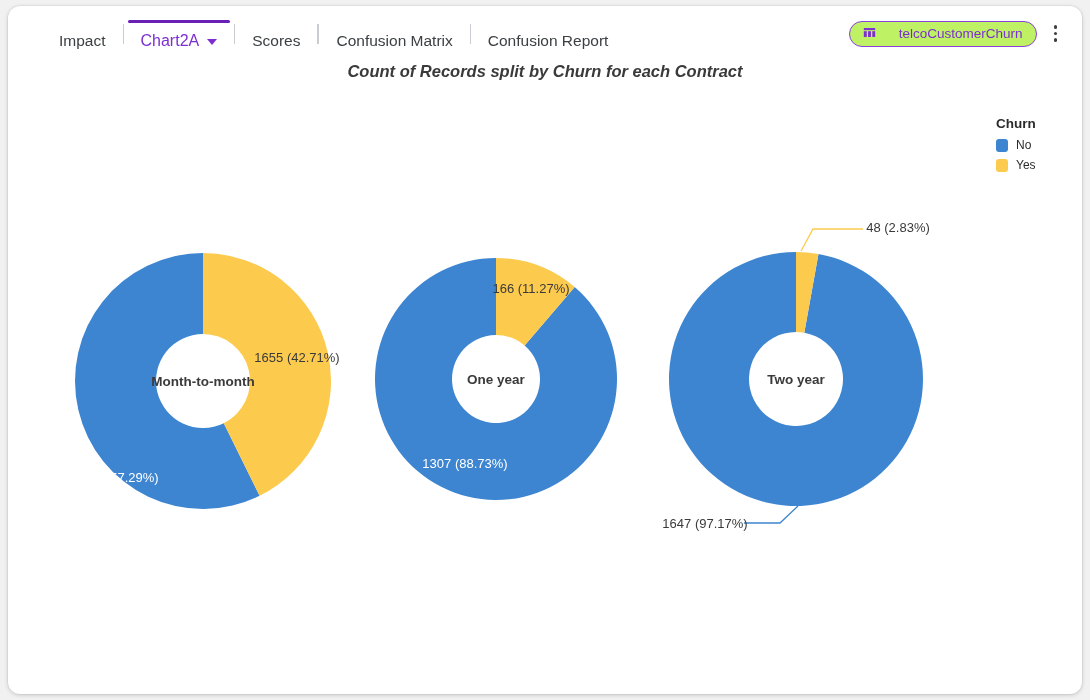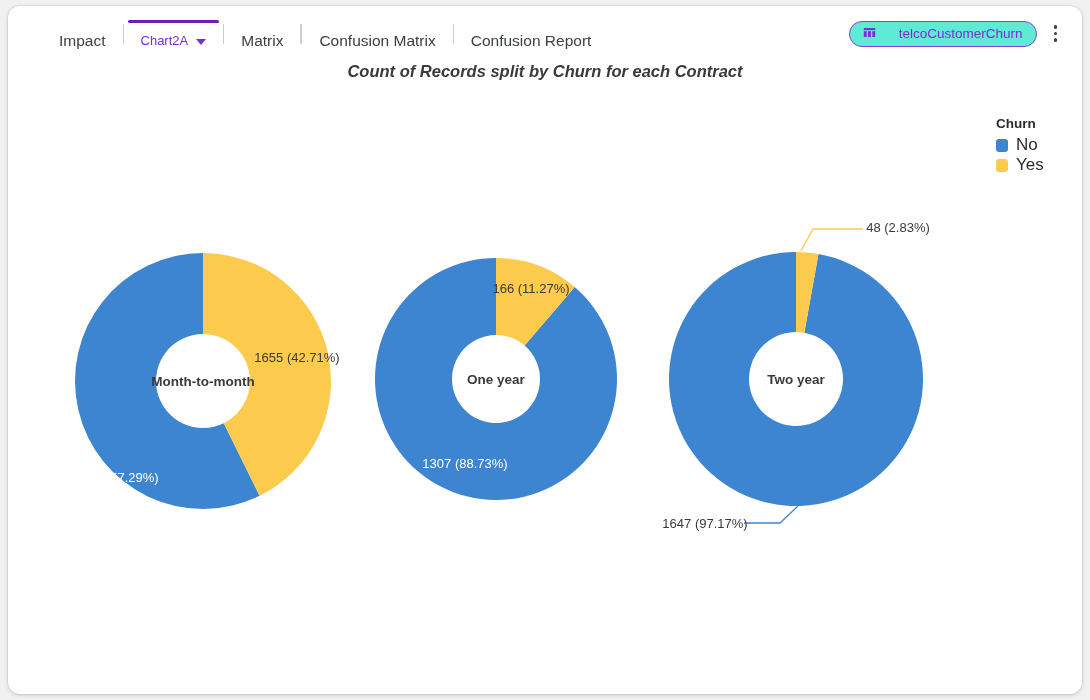--- a/index.html
+++ b/index.html
@@ -54,21 +54,21 @@
   .tab.active { color: #7b2fd0; }
   .tab.active .tab-underline {
     position: absolute;
     left: 4px; right: 4px;
     top: 7px;
     height: 2.5px;
     background: #6a1fb5;
     border-radius: 2px;
   }
   .tab-sub {
-    font-size: 13px;
+    font-size: 16px;
     color: #7b2fd0;
   }
   .caret {
     width: 0; height: 0;
     border-left: 5px solid transparent;
     border-right: 5px solid transparent;
     border-top: 6px solid #7b2fd0;
     margin-left: 1px;
     margin-top: 2px;
   }
@@ -90,21 +90,21 @@
     display: flex;
     align-items: center;
     gap: 23px;
     border: 1.4px solid #8b3fdb;
     border-radius: 14px;
     height: 24px;
     padding: 0 13px;
     color: #7b2fd0;
     font-size: 13.5px;
     white-space: nowrap;
-    background: #5eead4;
+    background: #bef264;
     cursor: pointer;
   }
 
   #kebab {
     display: flex;
     flex-direction: column;
     gap: 3px;
     padding: 6px 5px;
     cursor: pointer;
   }
@@ -154,21 +154,21 @@
     gap: 8px;
     height: 20px;
     cursor: pointer;
   }
   .legend-swatch {
     width: 12px; height: 13px;
     border-radius: 3px;
     flex: 0 0 auto;
   }
   .legend-label {
-    font-size: 17px;
+    font-size: 12px;
     color: #2b2b2b;
   }
 </style>
 </head>
 <body>
 
 <div id="app-card">
 
   <div id="tabbar">
 
@@ -178,21 +178,21 @@
     <div class="tab-sep"></div>
 
     <div class="tab active">
       <div class="tab-underline"></div>
       <span class="tab-sub">Chart2A</span>
       <span class="caret"></span>
     </div>
     <div class="tab-sep"></div>
 
     <div class="tab">
-      <span>Matrix</span>
+      <span>Scores</span>
     </div>
     <div class="tab-sep"></div>
 
     <div class="tab-sep"></div>
 
     <div class="tab">
       <span>Confusion Matrix</span>
     </div>
     <div class="tab-sep"></div>
 

